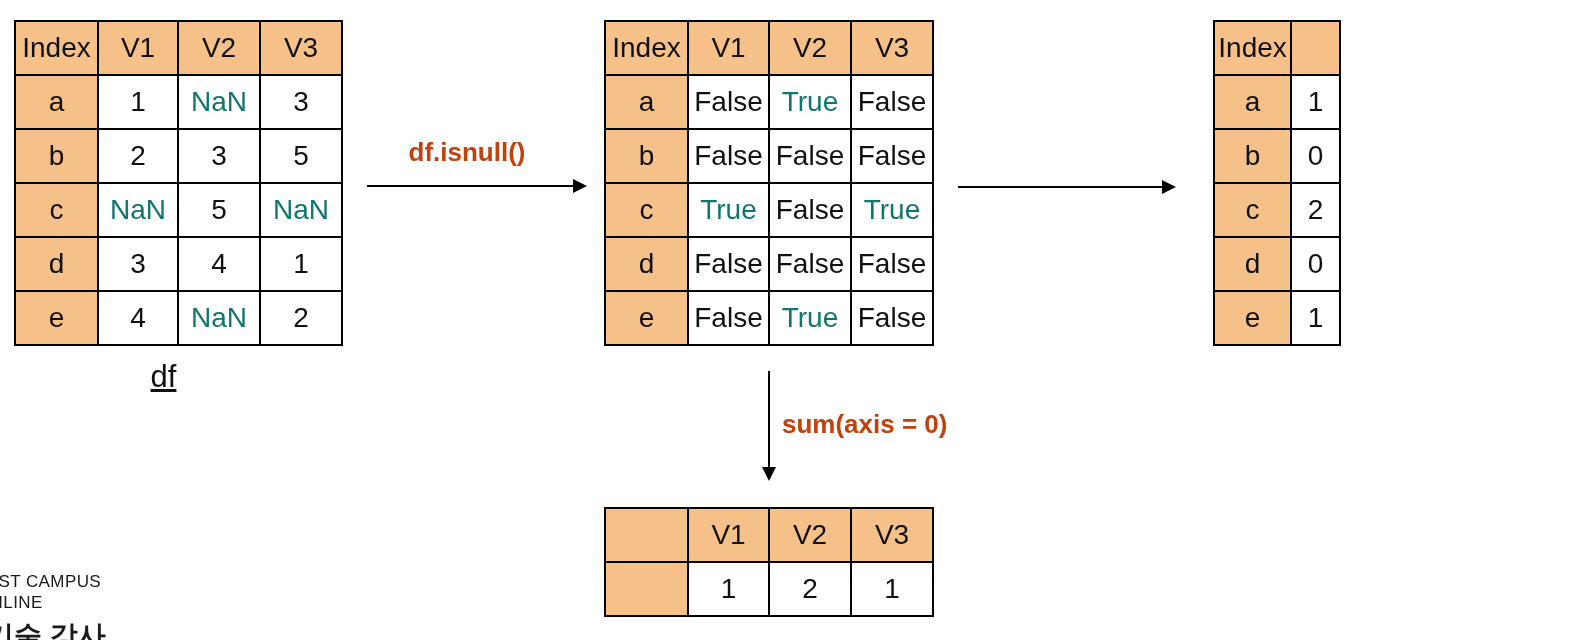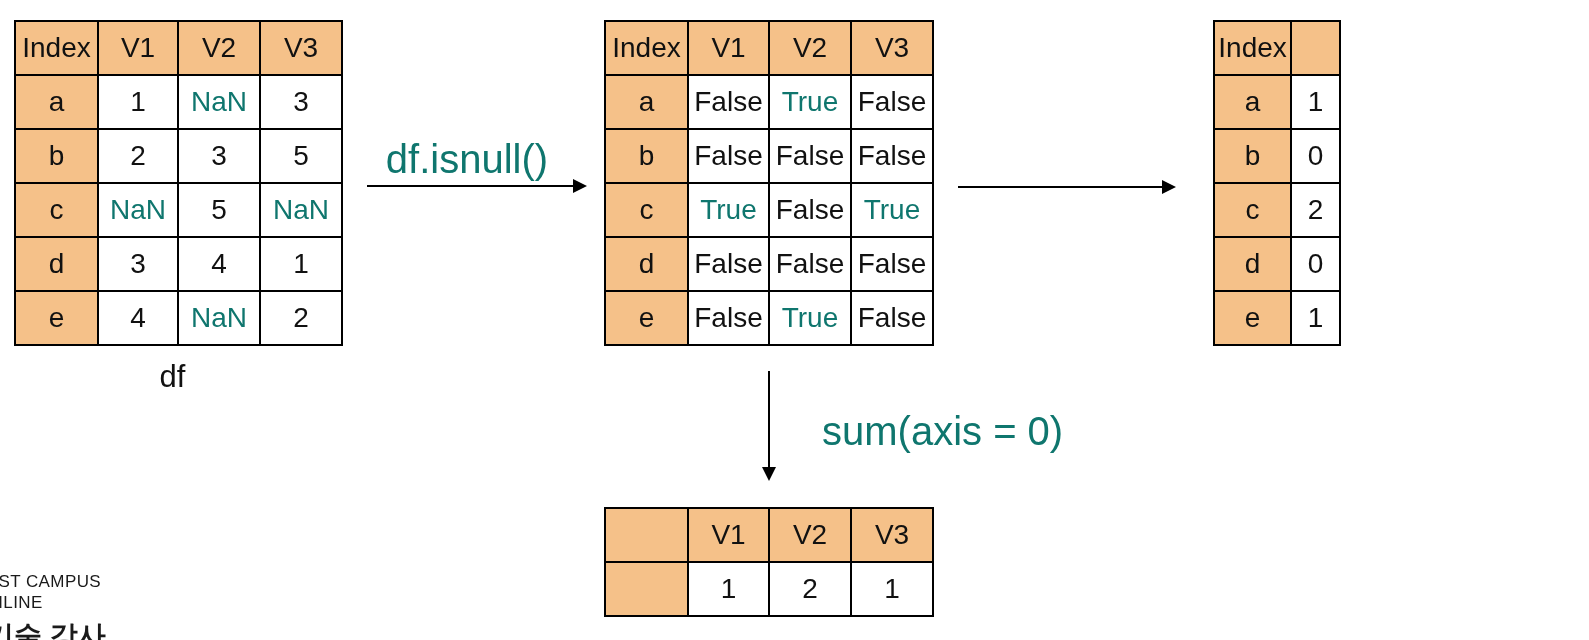--- a/index.html
+++ b/index.html
@@ -9,21 +9,21 @@
     font-family:"Liberation Sans", sans-serif; color:#111111;
   }
   table.dt { position:absolute; border-collapse:collapse; table-layout:fixed; }
   table.dt td {
     border:2px solid #000000; background:#ffffff;
     text-align:center; vertical-align:middle;
     font-size:28px; height:52px; padding:0; overflow:hidden; white-space:nowrap;
   }
   table.dt td.head, table.dt td.idx { background:#F5C189; }
   table.dt td.hl-on { color:#0f766e; }
-  .lbl { position:absolute; font-size:40px; color:#0f766e; white-space:nowrap; }
+  .lbl { position:absolute; font-size:26px; color:#c2410c; white-space:nowrap;font-weight:bold; }
   .caption { position:absolute; font-size:31px; color:#111111; text-align:center; }
   .arrow-right { position:absolute; height:0; border-top:2px solid #000000; }
   .arrow-right::after {
     content:''; position:absolute; right:-13px; top:-8px; width:0; height:0;
     border-left:14px solid #000000; border-top:7px solid transparent; border-bottom:7px solid transparent;
   }
   .arrow-down { position:absolute; width:0; border-left:2px solid #000000; }
   .arrow-down::after {
     content:''; position:absolute; left:-8px; bottom:-13px; width:0; height:0;
     border-top:14px solid #000000; border-left:7px solid transparent; border-right:7px solid transparent;
@@ -80,21 +80,21 @@
         <td>1</td>
       </tr>
       <tr>
         <td class="idx">e</td>
         <td>4</td>
         <td class="hl-on">NaN</td>
         <td>2</td>
       </tr>
     </tbody>
   </table>
-  <div class="caption" style="left:9px; top:359px; width:327px;">df</div>
+  <div class="caption" style="left:0; top:359px; width:327px;text-decoration:underline;">df</div>
 
   <div class="lbl" style="left:357px; top:137px; width:220px; text-align:center;">df.isnull()</div>
   <div class="arrow-right" style="left:367px; top:185px; width:207px;"></div>
 
   <table class="dt" style="left:604px; top:20px;">
     <colgroup>
         <col style="width:83px">
         <col style="width:81px">
         <col style="width:82px">
         <col style="width:82px">
@@ -168,21 +168,21 @@
         <td>0</td>
       </tr>
       <tr>
         <td class="idx">e</td>
         <td>1</td>
       </tr>
     </tbody>
   </table>
 
   <div class="arrow-down" style="left:768px; top:371px; height:97px;"></div>
-  <div class="lbl" style="left:782px; top:409px;margin-left:40px;">sum(axis = 0)</div>
+  <div class="lbl" style="left:782px; top:409px;">sum(axis = 0)</div>
 
   <table class="dt" style="left:604px; top:507px;">
     <colgroup>
         <col style="width:83px">
         <col style="width:81px">
         <col style="width:82px">
         <col style="width:82px">
       </colgroup>
     <tbody>
       <tr>

